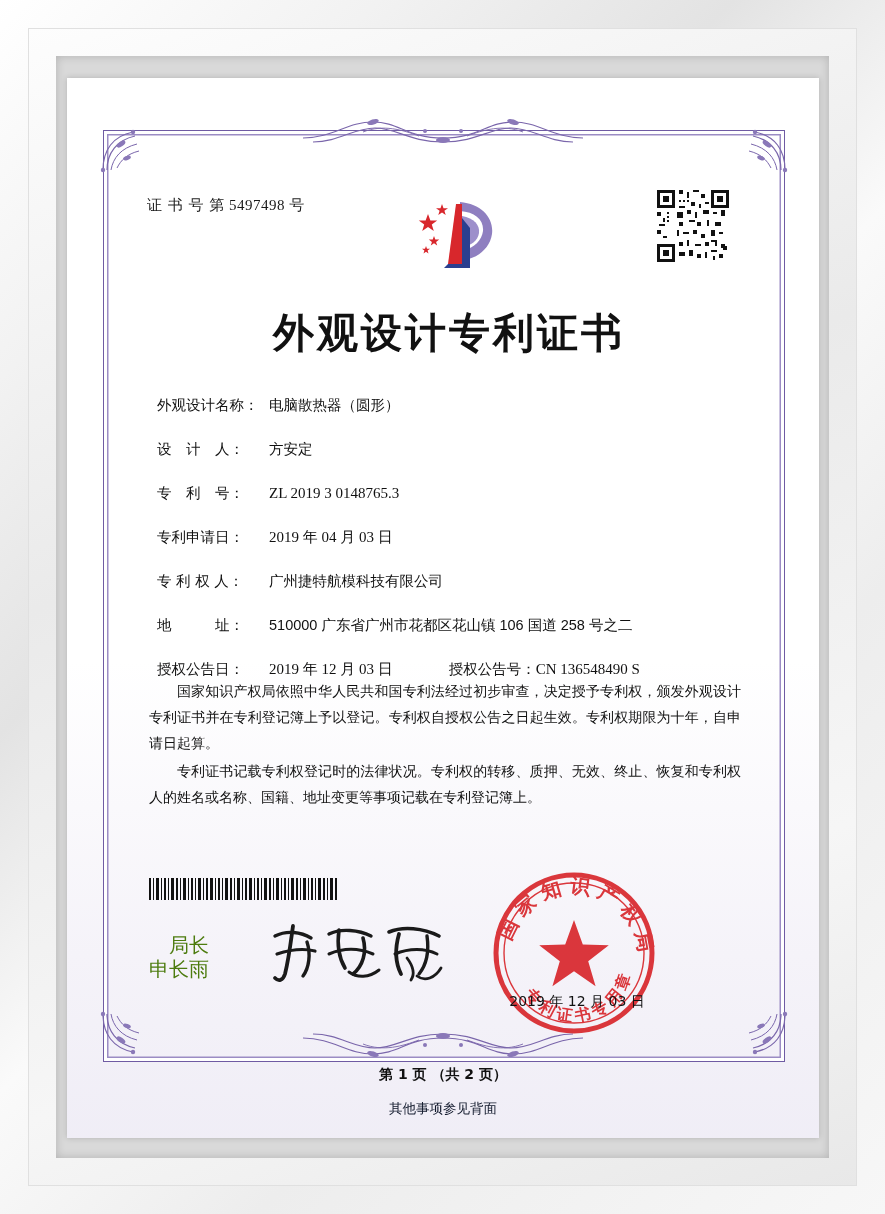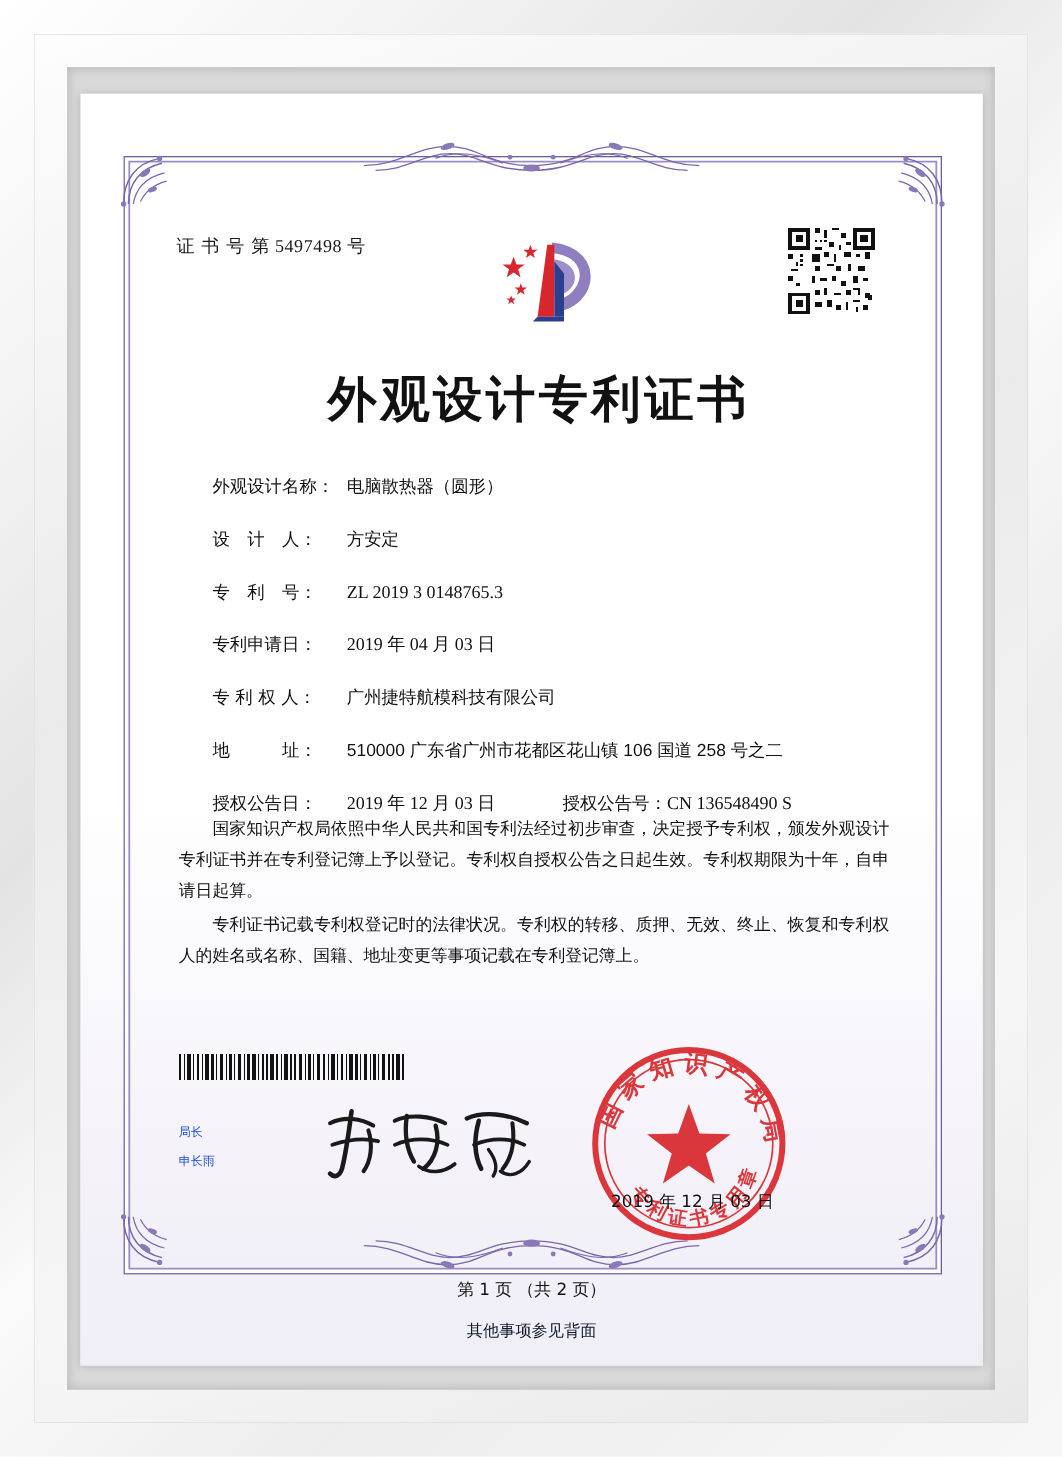--- a/index.html
+++ b/index.html
@@ -152,21 +152,21 @@
     font-size: 14.5px;
     color: #111;
     font-family: "DejaVu Sans", sans-serif;
     white-space: nowrap;
   }
   .field-label {
     display: inline-block;
     font-size: 14.5px;
     color: #111;
   }
-  .lbl-w1 { width: 112px; margin-left: 20px; }
+  .lbl-w1 { width: 112px; }
   .field-value {
     font-family: "Liberation Serif", serif;
     font-size: 15px;
   }
   .field-value.cn {
     font-family: Liberation Sans, sans-serif;
     font-size: 14.5px;
   }
   .row-split .right-label {
     display: inline-block;
@@ -189,24 +189,25 @@
   .barcode {
     position: absolute;
     left: 82px; top: 800px;
     width: 190px; height: 22px;
   }
 
   
   .sig-labels {
     position: absolute;
     left: 82px; top: 855px;
-    font-size: 10px;
+    font-size: 20px;
     line-height: 24px;
-    color: #1d4ed8;
-    font-family: "DejaVu Sans", sans-serif;
+    color: #4d7c0f;
+    font-family: "DejaVu Sans", sans-serif;
+    text-align: right;
   }
   .sig-script {
     position: absolute;
     left: 200px; top: 840px;
     width: 190px; height: 70px;
   }
 
   
   .seal {
     position: absolute;
@@ -224,20 +225,21 @@
   }
 
   .page-num {
     position: absolute;
     left: 0; right: 0; top: 988px;
     text-align: center;
     font-size: 14px;
     color: #111;
     font-family: "DejaVu Sans", sans-serif;
     z-index: 6;
+    font-weight: bold;
   }
   .footnote {
     position: absolute;
     left: 0; right: 0; top: 1022px;
     text-align: center;
     font-size: 13.5px;
     color: #0f172a;
     font-family: "DejaVu Sans", sans-serif;
     z-index: 6;
   }

